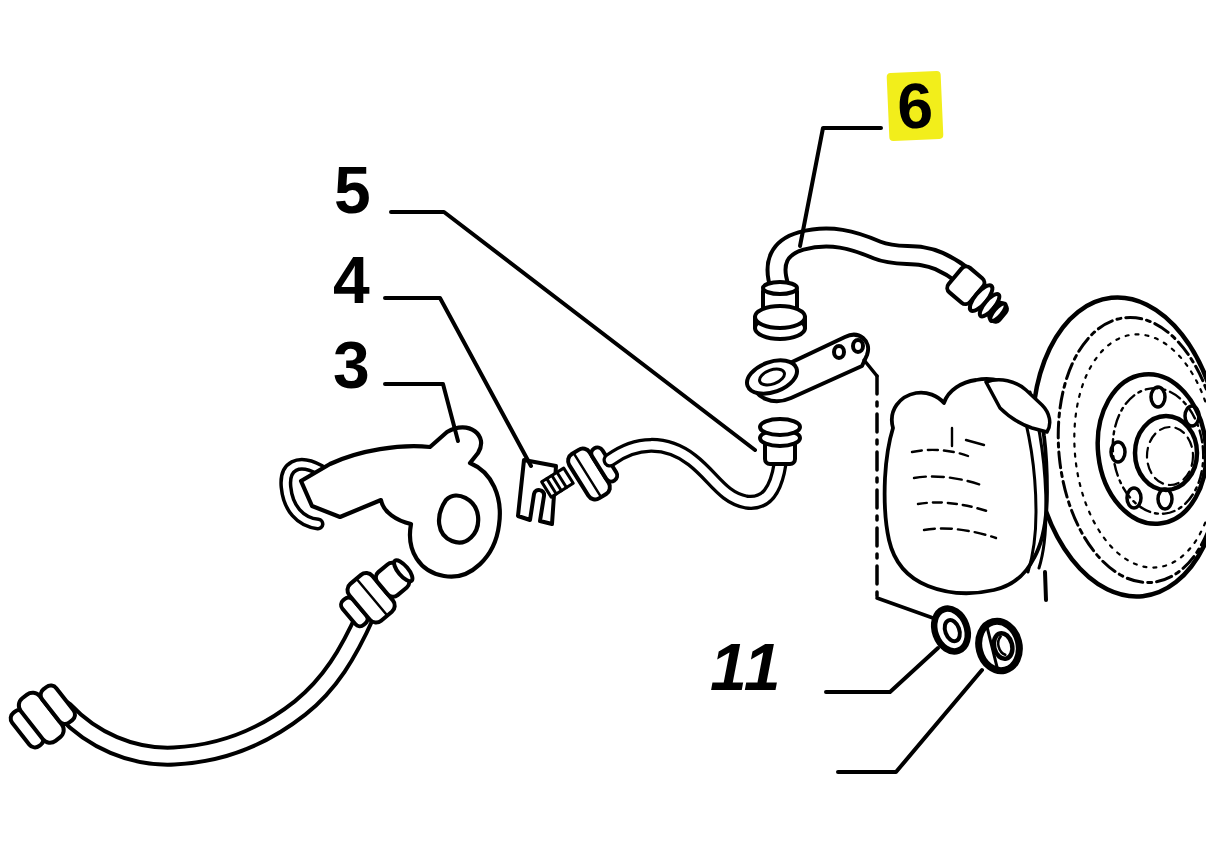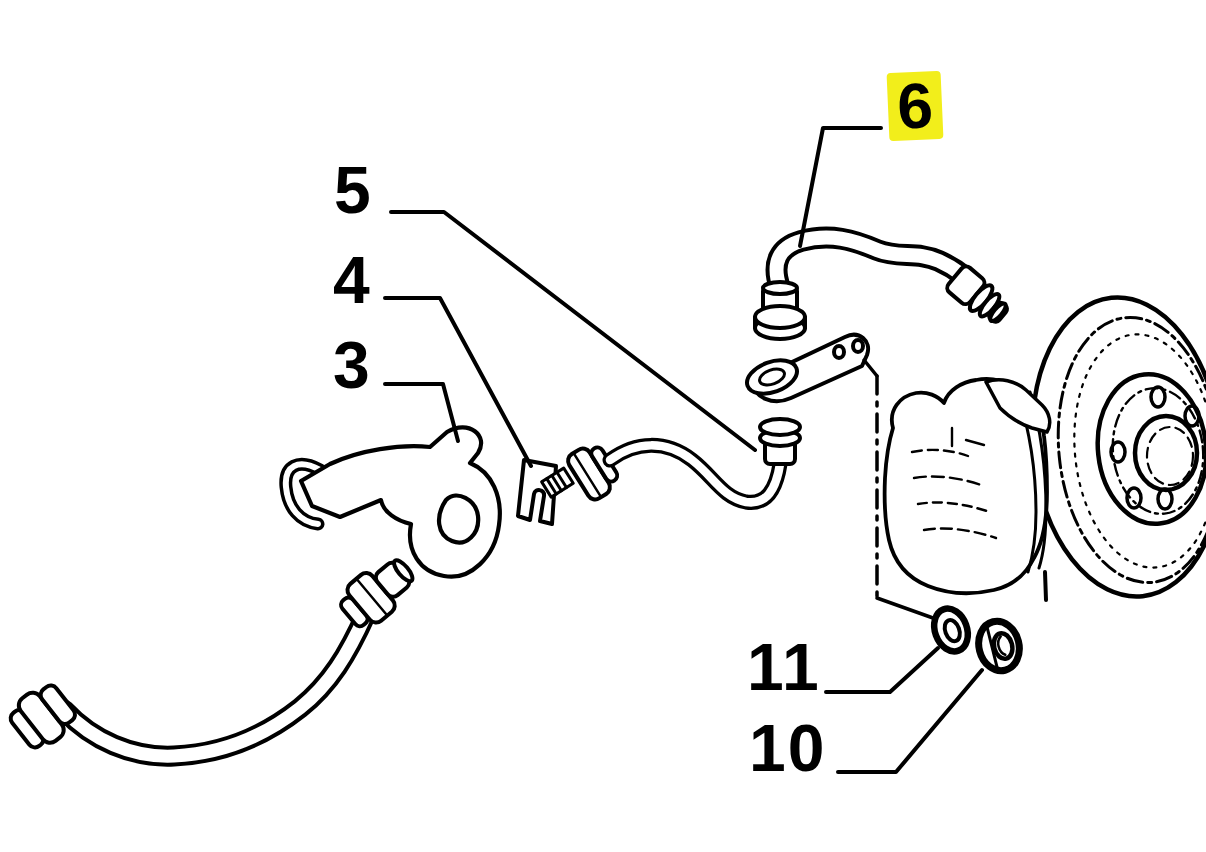--- a/index.html
+++ b/index.html
@@ -20,21 +20,21 @@
     font-size: 66px;
     line-height: 1;
     letter-spacing: 2px;
     user-select: none;
     white-space: nowrap;
   }
   .callout-3  { left: 333px; top: 332px; }
   .callout-4  { left: 333px; top: 247px; }
   .callout-5  { left: 334px; top: 157px; }
   .callout-10 { left: 749px; top: 715px; }
-  .callout-11 { left: 747px; top: 634px; }
+  .callout-11 { left: 710px; top: 634px; font-style: italic; }
   .callout-6-box {
     position: absolute;
     left: 888px; top: 72px;
     width: 54px; height: 68px;
     background: #F2EE1B;
     transform: rotate(-2.5deg);
     border-radius: 4px;
     display: flex;
     align-items: center;
     justify-content: center;
@@ -208,15 +208,14 @@
 
   <div class="callout callout-5">5</div>
   <div class="callout callout-4">4</div>
   <div class="callout callout-3">3</div>
 
   <div class="callout-6-box">
     <span class="callout">6</span>
   </div>
 
   <div class="callout callout-11">11</div>
-  <div class="callout callout-10">10</div>
 
 </div>
 
 </body></html>

